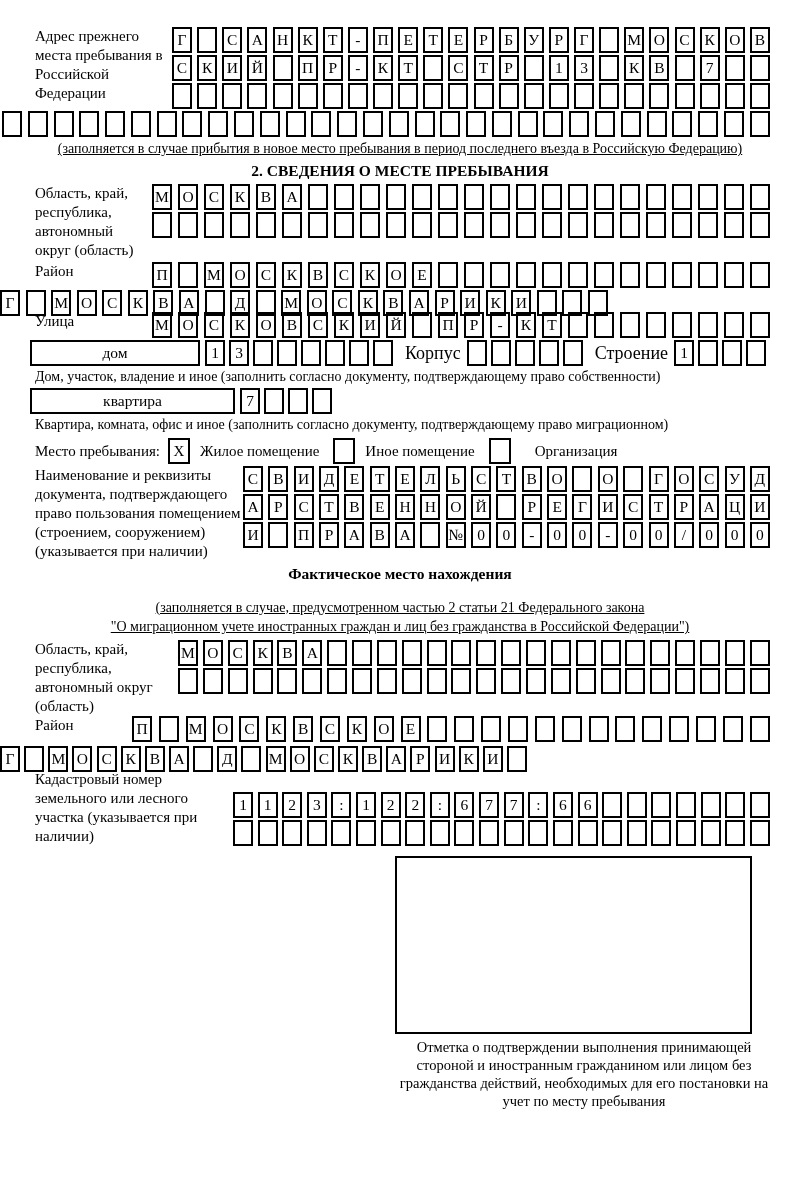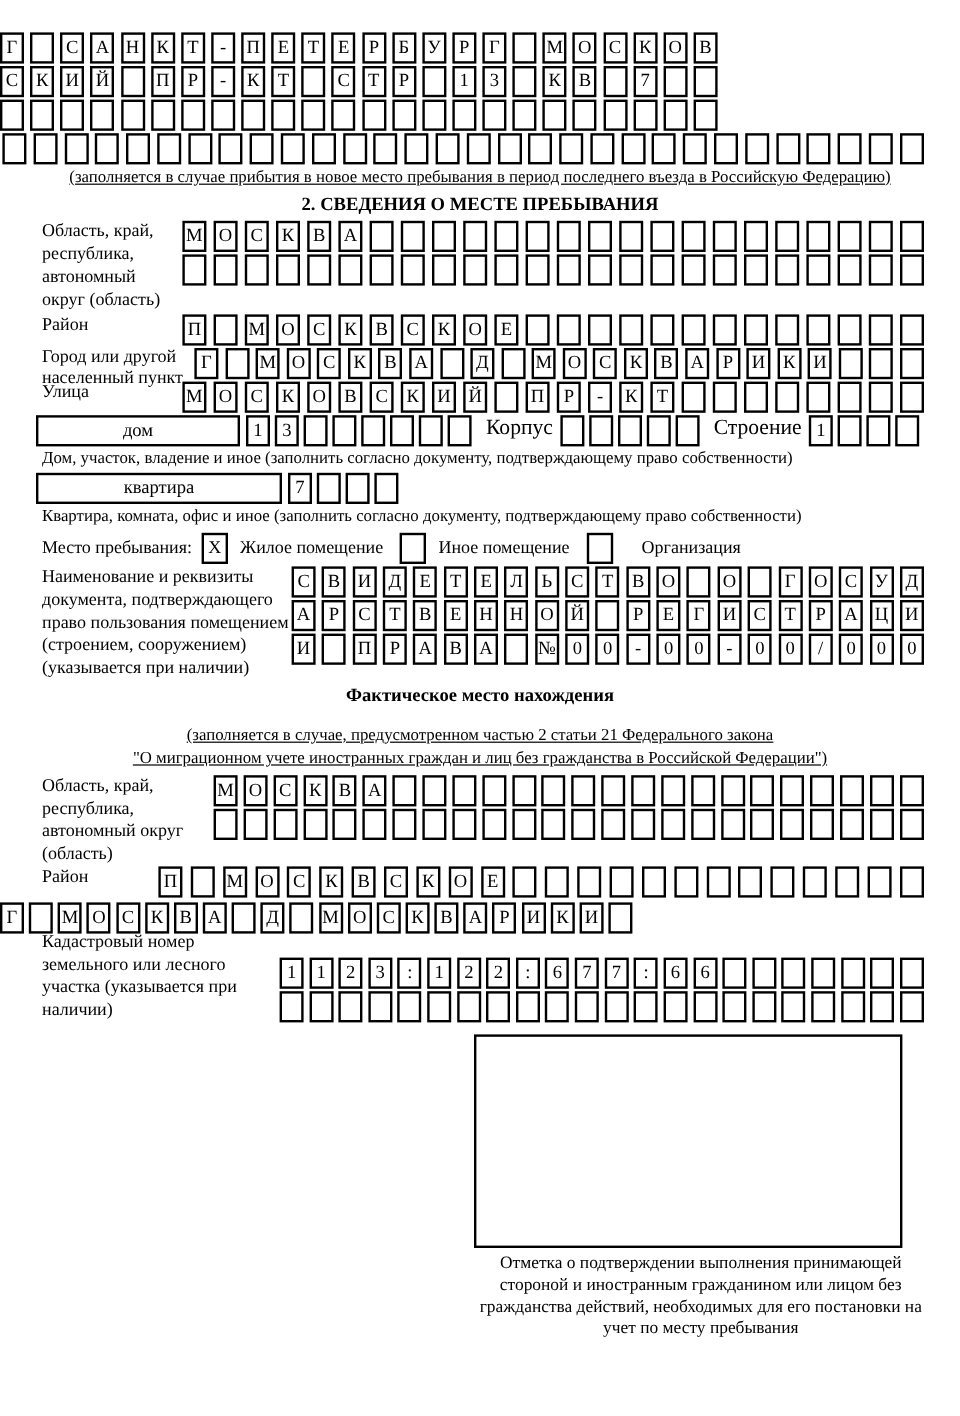--- a/index.html
+++ b/index.html
@@ -44,21 +44,21 @@
   .center { text-align: center; text-decoration: underline; }
   .heading { font-weight: bold; font-size: 15.5px; text-align: center; }
 
   .widebox {
     height: 26px; border: 2px solid #000;
     display: flex; align-items: center; justify-content: center;
     font-size: 15.5px; flex: 0 0 auto;
   }
   .wb170 { width: 170px; } .wb205 { width: 205px; }
 
-  .houserow { display: flex; }
+  .houserow { display: flex; align-items: center; }
   .inline-label { font-size: 18px; padding: 0 6px 0 12px; white-space: nowrap; }
 
   .placerow { display: flex; align-items: center; font-size: 15px; }
   .checkbox {
     width: 22px; height: 26px; border: 2px solid #000; flex: 0 0 22px;
     display: flex; align-items: center; justify-content: center; font-size: 15px;
   }
   .plabel { margin-right: 8px; }
   .opt { margin: 0 14px 0 10px; }
   .optlast { margin-left: 24px; }
@@ -80,20 +80,21 @@
     text-align: center; font-size: 14.5px; line-height: 18px;
   }
 </style>
 </head>
 <body>
 
 <div class="page">
 
 
   <div class="block mt27">
+    <div class="label ml35 w137">Адрес прежнего места пребывания в Российской Федерации</div>
     <div class="rows">
       <div class="cellrow spread rw598">
           <span class="cell">Г</span>
           <span class="cell"></span>
           <span class="cell">С</span>
           <span class="cell">А</span>
           <span class="cell">Н</span>
           <span class="cell">К</span>
           <span class="cell">Т</span>
           <span class="cell">-</span>
@@ -286,21 +287,20 @@
         <span class="cell"></span>
         <span class="cell"></span>
         <span class="cell"></span>
         <span class="cell"></span>
         <span class="cell"></span>
         <span class="cell"></span>
       </div>
   </div>
 
   <div class="block pull6">
-    <div class="label tight-label ml35 w127">Город или другой населенный пункт</div>
     <div class="cellrow spread rw608">
         <span class="cell">Г</span>
         <span class="cell"></span>
         <span class="cell">М</span>
         <span class="cell">О</span>
         <span class="cell">С</span>
         <span class="cell">К</span>
         <span class="cell">В</span>
         <span class="cell">А</span>
         <span class="cell"></span>
@@ -384,21 +384,21 @@
 
   <div class="houserow ml30 mt2">
     <div class="widebox wb205">квартира</div>
     <div class="cellrow" style="margin-left:5px; margin-bottom:0;">
         <span class="cell">7</span>
         <span class="cell"></span>
         <span class="cell"></span>
         <span class="cell"></span>
       </div>
   </div>
-  <div class="note ml35 mt1">Квартира, комната, офис и иное (заполнить согласно документу, подтверждающему право собственности)</div>
+  <div class="note ml35 mt1">Квартира, комната, офис и иное (заполнить согласно документу, подтверждающему право миграционном)</div>
 
   <div class="placerow ml35 mt4">
     <span class="plabel">Место пребывания:</span>
     <span class="checkbox">X</span>
     <span class="opt">Жилое помещение</span>
     <span class="checkbox"></span>
     <span class="opt">Иное помещение</span>
     <span class="checkbox"></span>
     <span class="opt optlast">Организация</span>
   </div>

